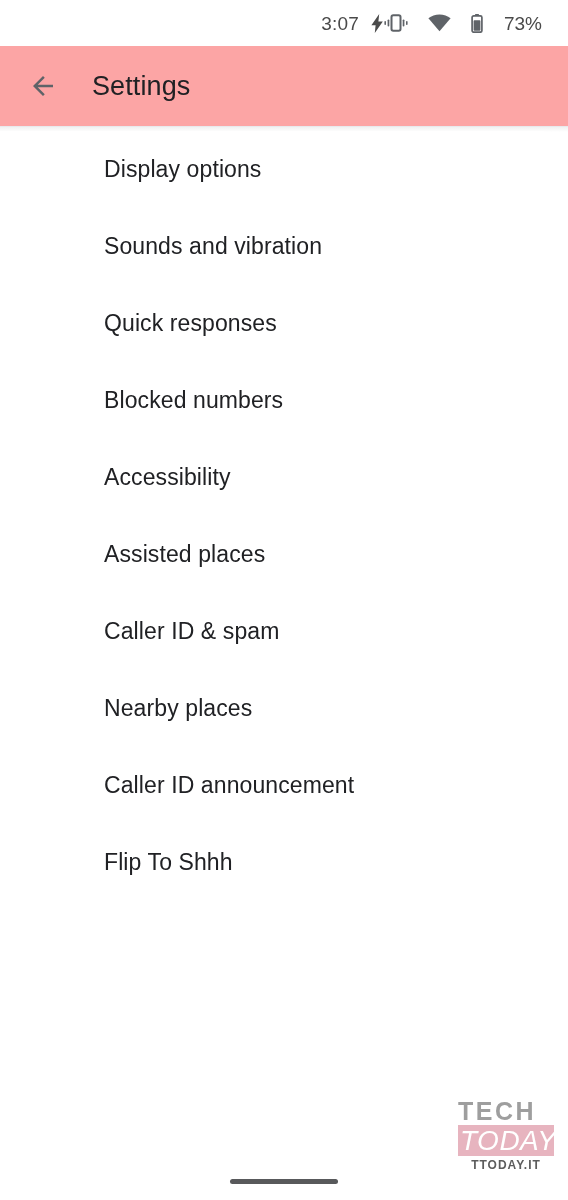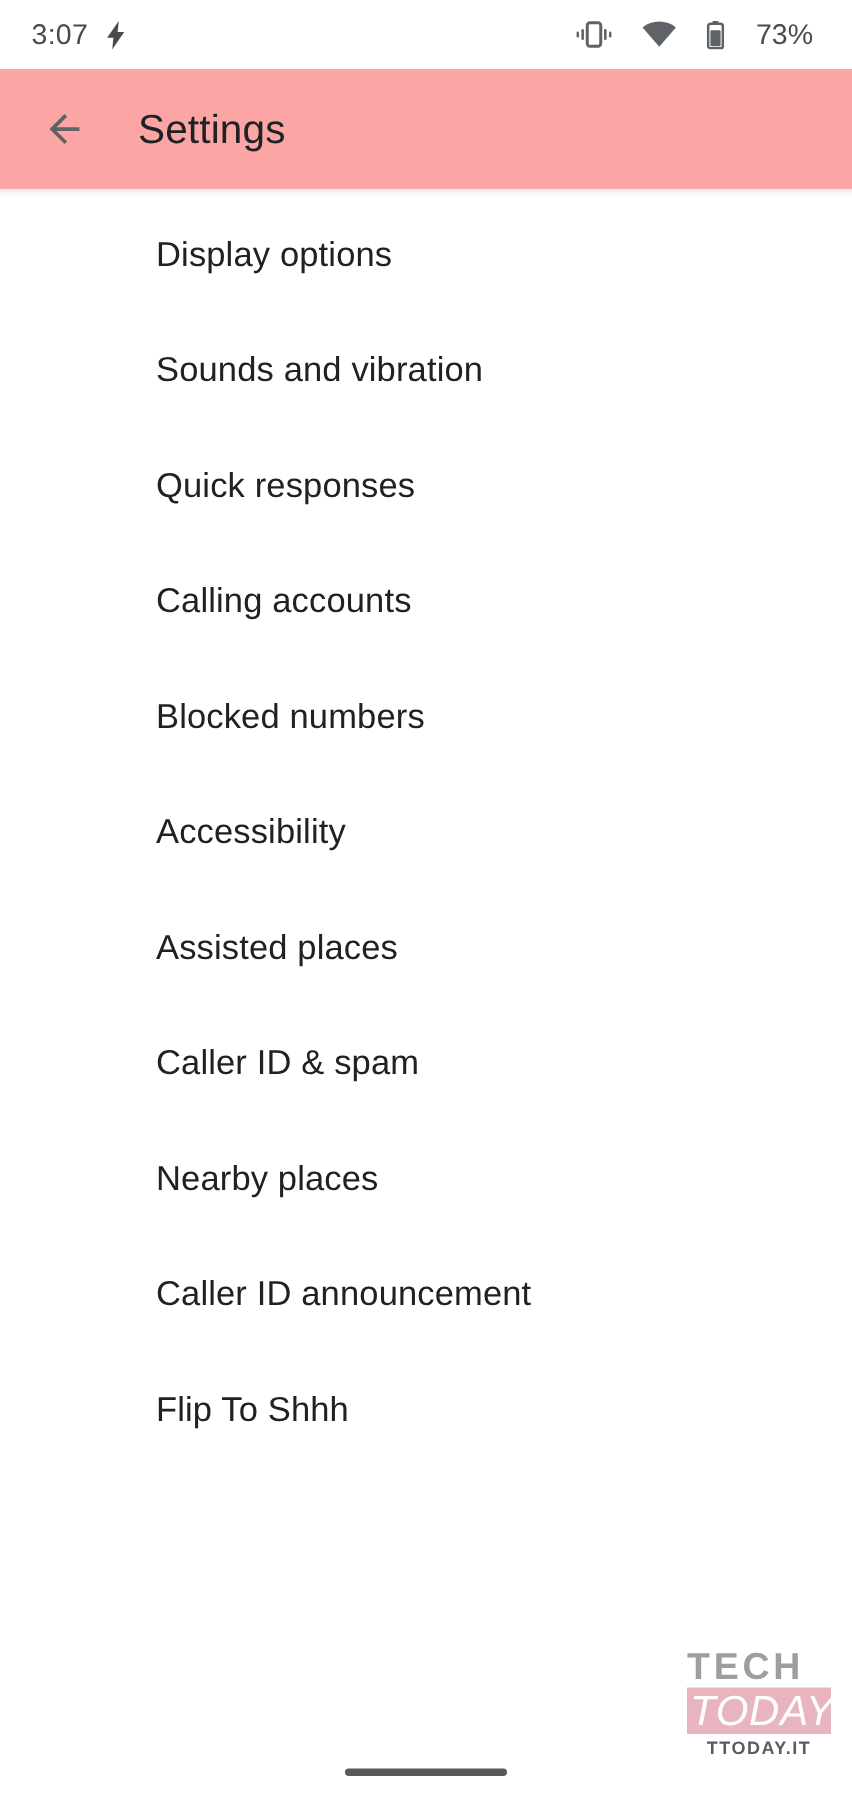--- a/index.html
+++ b/index.html
@@ -17,21 +17,21 @@
   }
 
   
   .status-bar {
     position: absolute;
     top: 0; left: 0;
     width: 568px;
     height: 46px;
     display: flex;
     align-items: center;
-    justify-content: space-between;
+    justify-content: flex-end;
     padding: 0 26px 0 21px;
     box-sizing: border-box;
     background: #ffffff;
   }
   .status-left {
     display: flex;
     align-items: center;
     gap: 12px;
   }
   .status-time {
@@ -236,23 +236,20 @@
   </div>
 
   <div class="list-item">
     <span class="list-item-label">Sounds and vibration</span>
   </div>
 
   <div class="list-item">
     <span class="list-item-label">Quick responses</span>
   </div>
 
-  <div class="list-item">
-    <span class="list-item-label">Calling accounts</span>
-  </div>
 
   <div class="list-item">
     <span class="list-item-label">Blocked numbers</span>
   </div>
 
 
   <div class="list-item">
     <span class="list-item-label">Accessibility</span>
   </div>
 

